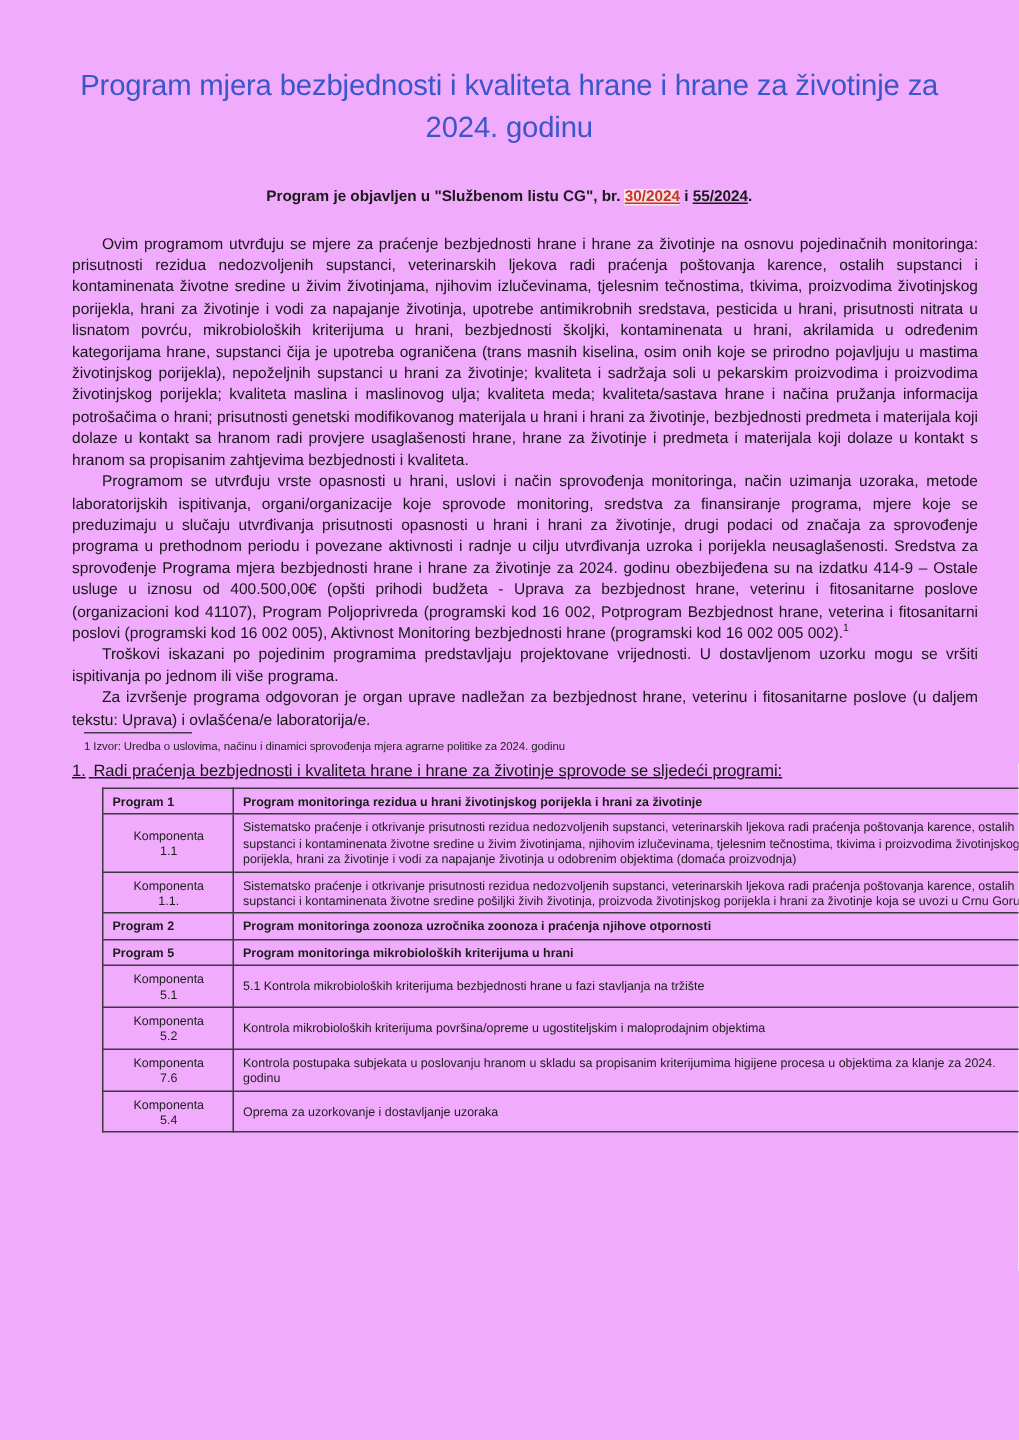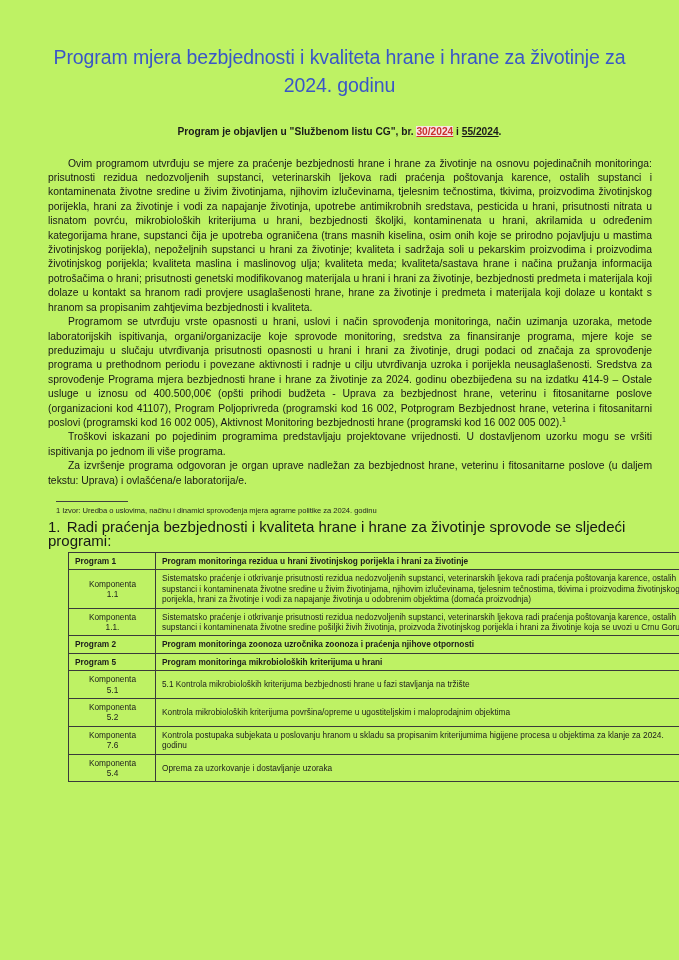--- a/index.html
+++ b/index.html
@@ -15,21 +15,21 @@
     font-family: "Liberation Sans", sans-serif;
     color: #1a1a1a;
     -webkit-font-smoothing: antialiased;
   }
   .page {
     position: relative;
     width: 679px;
     height: 960px;
     box-sizing: border-box;
     padding: 0;
-    background: #bef264;
+    background: #f0abfc;
   }
 
   
   .doc-title {
     margin: 0;
     padding: 44px 52px 0 52px;
     font-size: 19.5px;
     line-height: 1.42;
     font-weight: 400;
     text-align: center;
@@ -73,43 +73,43 @@
     text-indent: 20px;
     color: #171717;
     hyphens: none;
   }
   p.para + p.para { margin-top: 0px; }
   sup.fn { font-size: 7px; vertical-align: super; line-height: 0; }
 
   
   .footnote-wrap {
     padding: 0 48px;
-    margin-top: 13px;
   }
   .footnote-rule {
     width: 72px;
     height: 0;
     border-top: 1px solid #3f3f3f;
     margin: 0 0 4px 8px;
   }
   .footnote-text {
     margin: 0 0 0 8px;
     font-size: 7.6px;
     line-height: 10px;
     color: #242424;
     letter-spacing: -0.05px;
   }
 
   
   .list-line {
     padding: 0 48px;
     margin-top: 4px;
-    font-size: 15px;
+    font-size: 11px;
     line-height: 14px;
     color: #171717;
+    text-decoration: underline;
   }
   .list-line .num { margin-right: 2px; }
 
   
   .tbl-wrap {
     padding: 0 48px 0 68px;
     margin-top: 4px;
   }
   table.prog-table {
     border-collapse: collapse;

